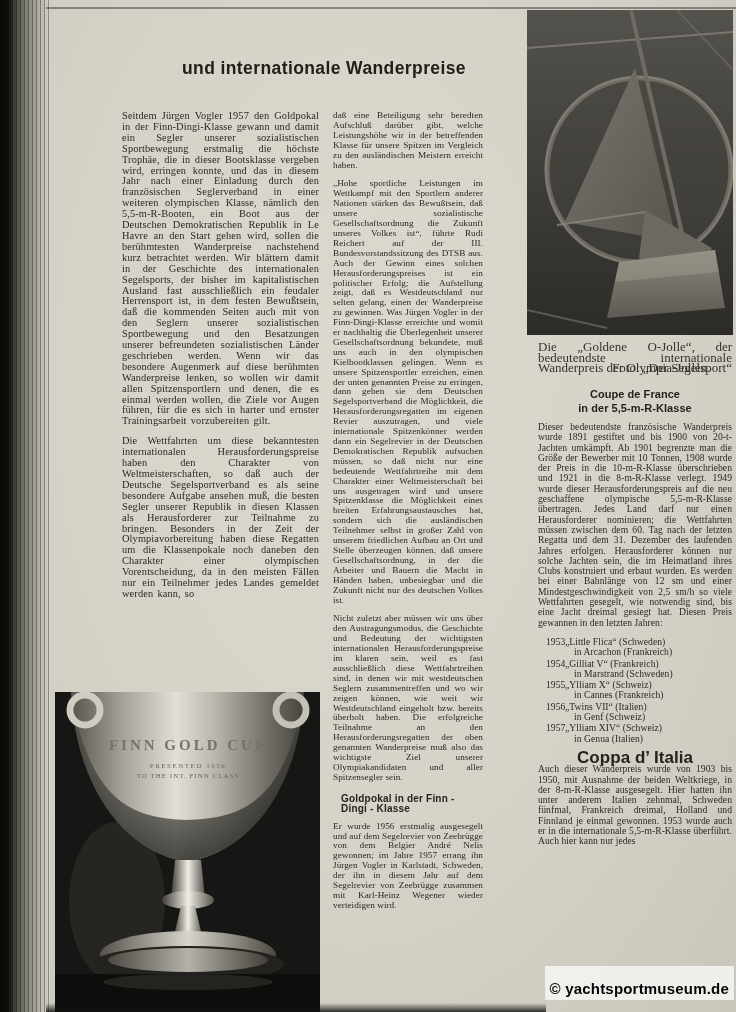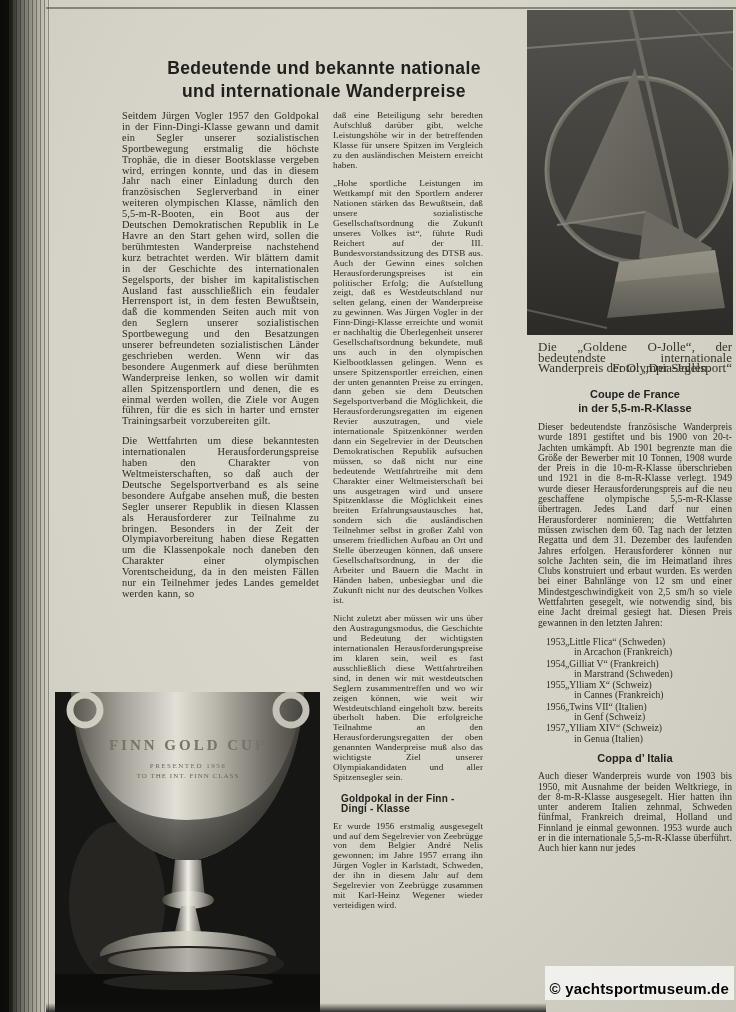--- a/index.html
+++ b/index.html
@@ -20,21 +20,21 @@
     line-height:23px;color:#21201b;letter-spacing:.4px;}
   
   .col{position:absolute;text-align:justify;}
   .col p{margin:0 0 9px 0;}
   .col1{left:122px;top:111px;width:197px;font-size:10.4px;line-height:10.9px;word-spacing:1.5px;letter-spacing:.1px;}
   .col2{left:333px;top:111px;width:150px;font-size:9.2px;line-height:9.9px;letter-spacing:.05px;}
   .col3{left:538px;top:388px;width:194px;font-size:9.6px;line-height:10.3px;letter-spacing:.05px;}
   .subhead-sans{font-family:"Liberation Sans",sans-serif;font-weight:bold;color:#24231e;}
   .h-goldpokal{font-size:10px;letter-spacing:.2px;margin:11px 8px 8px;text-align:left;}
   .h-coupe{font-size:11px;line-height:13.5px;text-align:center;margin:0 0 7px;}
-  .h-coppa{font-size:11px;text-align:center;margin:9px 0 8px;}
+  .h-coppa{font-size:17px;text-align:center;margin:9px 0 1px;}
   
   .caption1{position:absolute;left:122px;top:646px;width:197px;font-size:8.8px;line-height:10.5px;color:#35342d;margin-top:44px;}
   .caption1 .c-line2{padding-left:14px;}
   .caption1 .c-credit{text-align:right;}
   .caption2{position:absolute;left:538px;top:342px;width:194px;font-size:13px;line-height:10.5px;color:#35342d;text-align:justify;}
   .caption2 .c-credit{display:block;text-align:right;margin-top:-10.5px;}
   
   .photo{position:absolute;display:block;}
   .photo-jolle{left:527px;top:10px;width:206px;height:325px;}
   .photo-cup{left:55px;top:692px;width:265px;height:320px;}
@@ -51,21 +51,20 @@
 </head>
 <body>
 
 <div class="page">
 
   <div class="spine"></div>
   <div class="spine-streaks"></div>
   <div class="topline"></div>
 
   <div class="title">
-    <div>Bedeutende und bekannte nationale</div>
     <div>und internationale Wanderpreise</div>
   </div>
 
   <div class="col col1">
     <p>Seitdem Jürgen Vogler 1957 den Goldpokal in der Finn-Dingi-Klasse gewann und damit ein Segler unserer sozialistischen Sportbewegung erstmalig die höchste Trophäe, die in dieser Bootsklasse vergeben wird, erringen konnte, und das in diesem Jahr nach einer Einladung durch den französischen Seglerverband in einer weiteren olympischen Klasse, nämlich den 5,5-m-R-Booten, ein Boot aus der Deutschen Demokratischen Republik in Le Havre an den Start gehen wird, sollen die berühmtesten Wanderpreise nachstehend kurz betrachtet werden. Wir blättern damit in der Geschichte des internationalen Segelsports, der bisher im kapitalistischen Ausland fast ausschließlich ein feudaler Herrensport ist, in dem festen Bewußtsein, daß die kommenden Seiten auch mit von den Seglern unserer sozialistischen Sportbewegung und den Besatzungen unserer befreundeten sozialistischen Länder geschrieben werden. Wenn wir das besondere Augenmerk auf diese berühmten Wanderpreise lenken, so wollen wir damit allen Spitzensportlern und denen, die es einmal werden wollen, die Ziele vor Augen führen, für die es sich in harter und ernster Trainingsarbeit vorzubereiten gilt.</p>
     <p>Die Wettfahrten um diese bekanntesten internationalen Herausforderungspreise haben den Charakter von Weltmeisterschaften, so daß auch der Deutsche Segelsportverband es als seine besondere Aufgabe ansehen muß, die besten Segler unserer Republik in diesen Klassen als Herausforderer zur Teilnahme zu bringen. Besonders in der Zeit der Olympiavorbereitung haben diese Regatten um die Klassenpokale noch daneben den Charakter einer olympischen Vorentscheidung, da in den meisten Fällen nur ein Teilnehmer jedes Landes gemeldet werden kann, so</p>
   </div>
 
   <div class="caption1">
     <div class="c-line1">Goldpokal in der Finn-Dingi-Klasse,</div>

